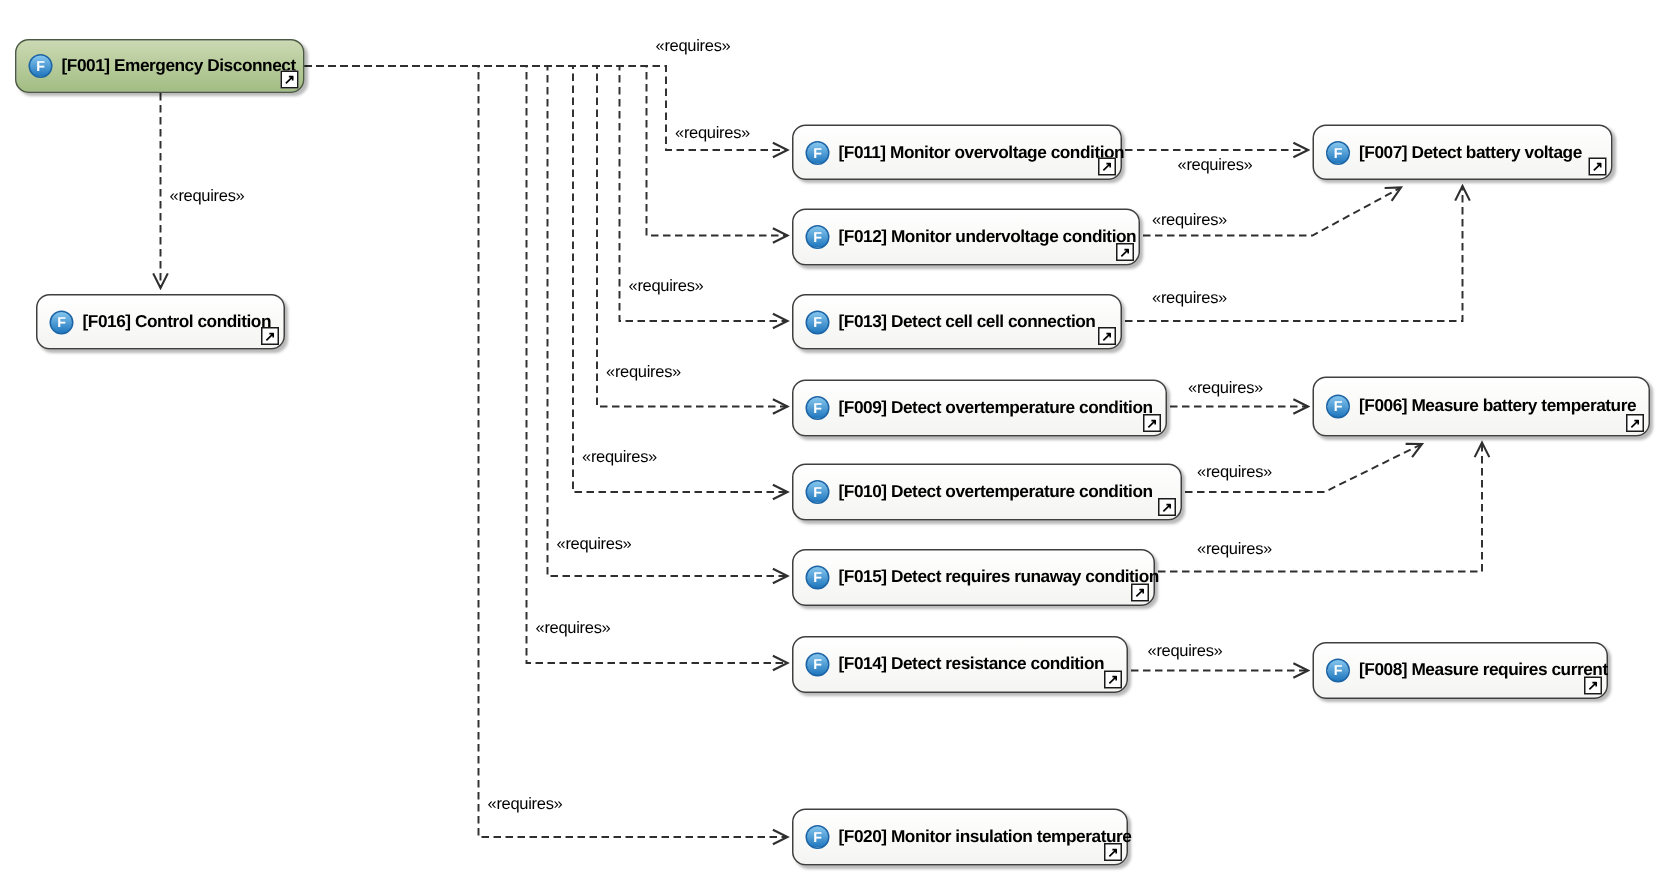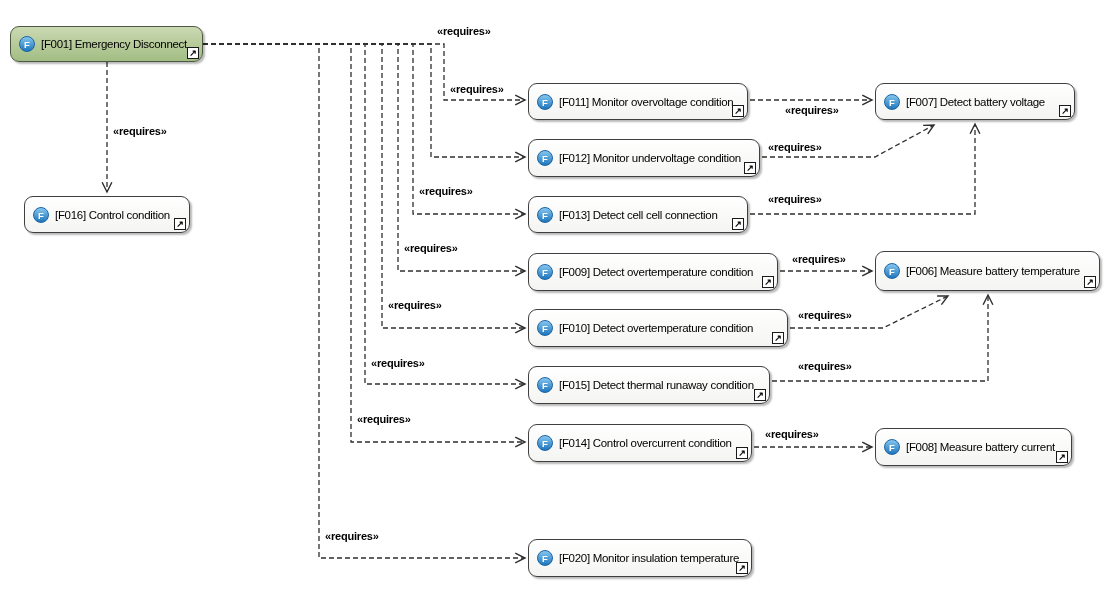--- a/index.html
+++ b/index.html
@@ -21,31 +21,31 @@
     border-color:#4c5a44;
   }
   .ficon{
     flex:0 0 auto;width:16px;height:16px;border-radius:50%;
     background:linear-gradient(#85c6ee,#1f76bd);
     border:1px solid #1c64a5;color:#ffffff;
     font-size:9.5px;font-weight:bold;line-height:16px;text-align:center;
     margin-right:6px;box-sizing:border-box;
   }
   .nlabel{
-    font-size:11.5px;font-weight:normal;color:#000000;
+    font-size:11.5px;font-weight:bold;color:#000000;
     letter-spacing:-0.3px;white-space:nowrap;
   }
   .expand{
     position:absolute;right:3px;bottom:2px;width:12px;height:12px;
     border:1px solid #1a1a1a;background:#ffffff;color:#000000;
     font-size:9px;font-weight:bold;line-height:11px;text-align:center;
     box-sizing:border-box;cursor:pointer;
   }
   .edge-label{
-    position:absolute;font-size:11px;font-weight:bold;color:#000000;
+    position:absolute;font-size:11px;font-weight:normal;color:#000000;
     white-space:nowrap;letter-spacing:-0.2px;background:transparent;
   }
 </style>
 </head>
 <body>
 
 <div id="canvas">
   <svg id="edge-layer" xmlns="http://www.w3.org/2000/svg">
     <defs>
       <marker id="openArrow" viewBox="0 0 12 12" refX="10.5" refY="6" markerWidth="13" markerHeight="13" markerUnits="userSpaceOnUse" orient="auto">
@@ -115,41 +115,41 @@
       <span class="nlabel">[F009] Detect overtemperature condition</span>
       <span class="expand">↗</span>
     </div>
     <div class="node" style="left: 528px; top: 309px; width: 260px; height: 38px;">
       <span class="ficon">F</span>
       <span class="nlabel">[F010] Detect overtemperature condition</span>
       <span class="expand">↗</span>
     </div>
     <div class="node" style="left: 528px; top: 366px; width: 242px; height: 38px;">
       <span class="ficon">F</span>
-      <span class="nlabel">[F015] Detect thermal runaway condition</span>
+      <span class="nlabel">[F015] Detect requires runaway condition</span>
       <span class="expand">↗</span>
     </div>
     <div class="node" style="left: 528px; top: 424px; width: 224px; height: 38px;">
       <span class="ficon">F</span>
-      <span class="nlabel">[F014] Control overcurrent condition</span>
+      <span class="nlabel">[F014] Detect resistance condition</span>
       <span class="expand">↗</span>
     </div>
     <div class="node" style="left: 528px; top: 539px; width: 224px; height: 38px;">
       <span class="ficon">F</span>
       <span class="nlabel">[F020] Monitor insulation temperature</span>
       <span class="expand">↗</span>
     </div>
     <div class="node" style="left: 875px; top: 83px; width: 200px; height: 37px;">
       <span class="ficon">F</span>
       <span class="nlabel">[F007] Detect battery voltage</span>
       <span class="expand">↗</span>
     </div>
     <div class="node" style="left: 875px; top: 251px; width: 225px; height: 40px;">
       <span class="ficon">F</span>
       <span class="nlabel">[F006] Measure battery temperature</span>
       <span class="expand">↗</span>
     </div>
     <div class="node" style="left: 875px; top: 428px; width: 197px; height: 38px;">
       <span class="ficon">F</span>
-      <span class="nlabel">[F008] Measure battery current</span>
+      <span class="nlabel">[F008] Measure requires current</span>
       <span class="expand">↗</span>
     </div>
   </div>
 
 </body></html>

